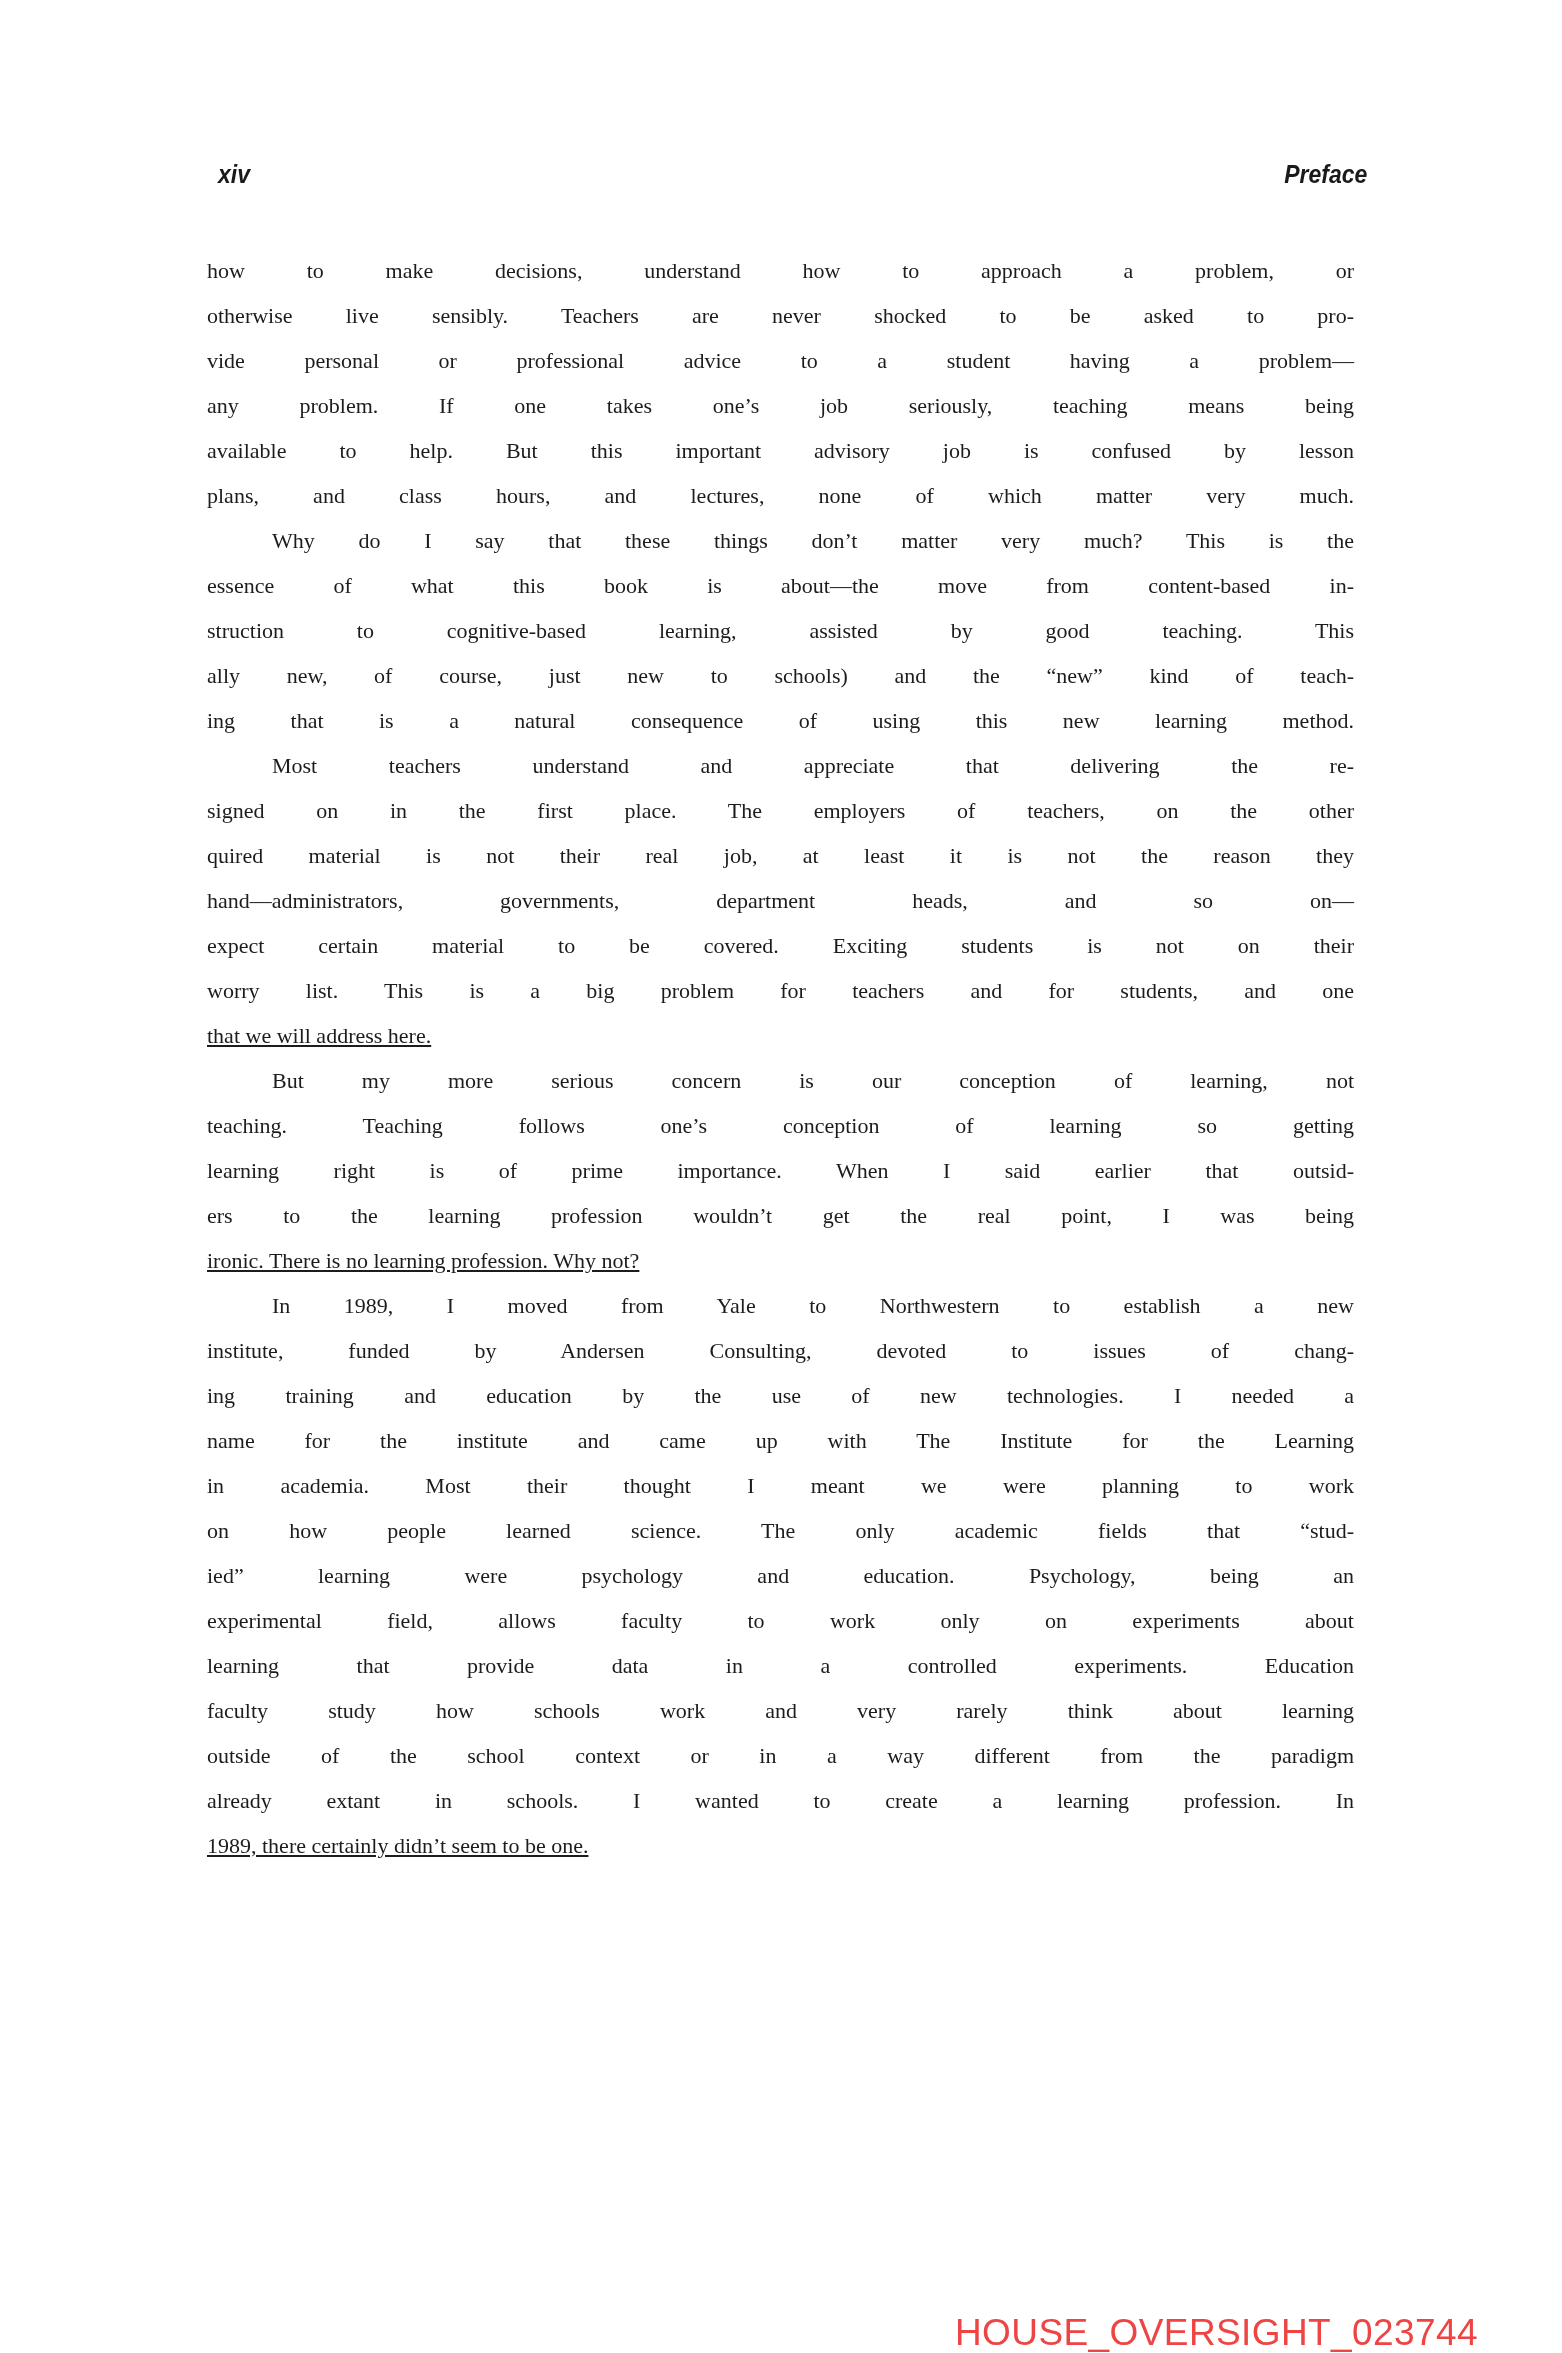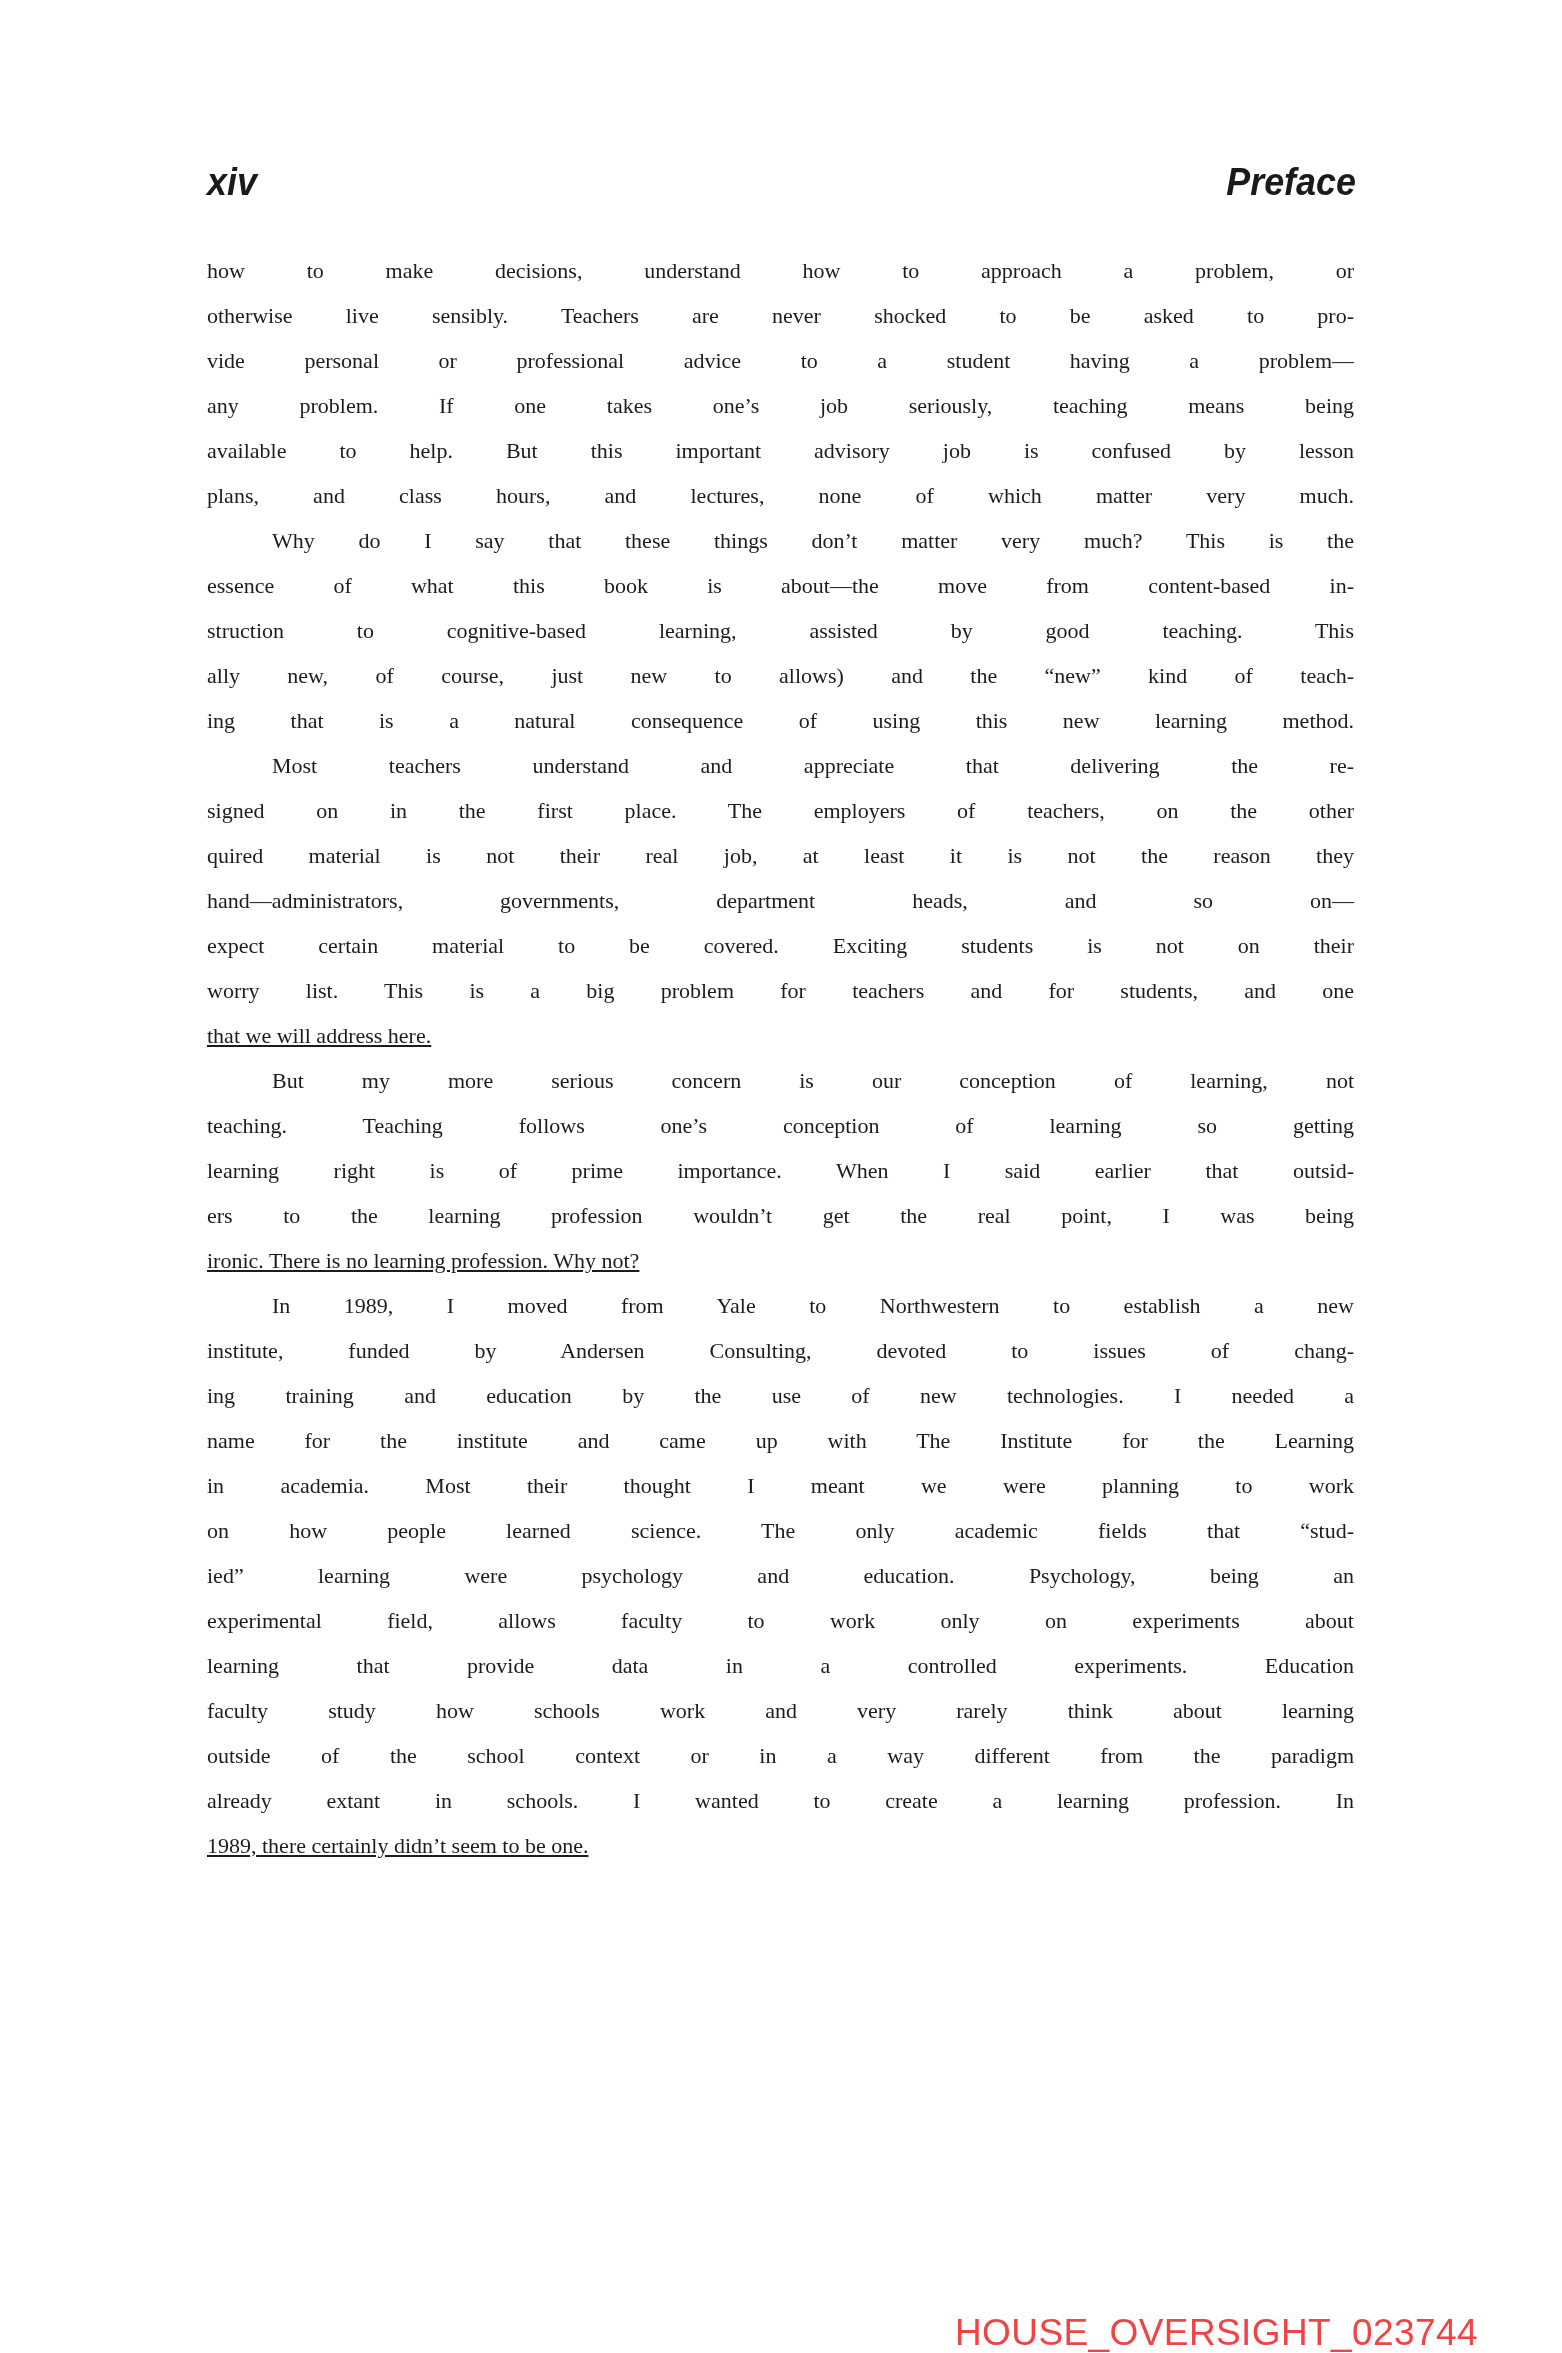--- a/index.html
+++ b/index.html
@@ -16,27 +16,27 @@
   .page {
     position: absolute;
     left: 0; top: 0;
     width: 1562px;
     height: 2354px;
     background: #ffffff;
   }
   .running-head {
     position: absolute;
     top: 160px;
-    left: 207px;
+    left: 218px;
     width: 1149px;
     height: 34px;
     font-family: "Liberation Sans", "DejaVu Sans", sans-serif;
     font-weight: bold;
     font-style: italic;
-    font-size: 39px;
+    font-size: 25px;
     color: #1a1a1a;
     letter-spacing: 0px;
   }
   .running-head .folio {
     position: absolute;
     left: 0;
     top: 0;
     transform: scaleX(0.92);
     transform-origin: left top;
   }
@@ -107,21 +107,21 @@
       <span class="line">vide personal or professional advice to a student having a problem—</span>
       <span class="line">any problem. If one takes one’s job seriously, teaching means being</span>
       <span class="line">available to help. But this important advisory job is confused by lesson</span>
       <span class="line">plans, and class hours, and lectures, none of which matter very much.</span>
     </div>
 
     <div>
       <span class="line indent">Why do I say that these things don’t matter very much? This is the</span>
       <span class="line">essence of what this book is about—the move from content-based in-</span>
       <span class="line">struction to cognitive-based learning, assisted by good teaching. This</span>
-      <span class="line">ally new, of course, just new to allows) and the “new” kind of teach-</span>
+      <span class="line">ally new, of course, just new to schools) and the “new” kind of teach-</span>
       <span class="line">ing that is a natural consequence of using this new learning method.</span>
     </div>
 
     <div>
       <span class="line indent">Most teachers understand and appreciate that delivering the re-</span>
       <span class="line">signed on in the first place. The employers of teachers, on the other</span>
       <span class="line">quired material is not their real job, at least it is not the reason they</span>
       <span class="line">hand—administrators, governments, department heads, and so on—</span>
       <span class="line">expect certain material to be covered. Exciting students is not on their</span>
       <span class="line">worry list. This is a big problem for teachers and for students, and one</span>

